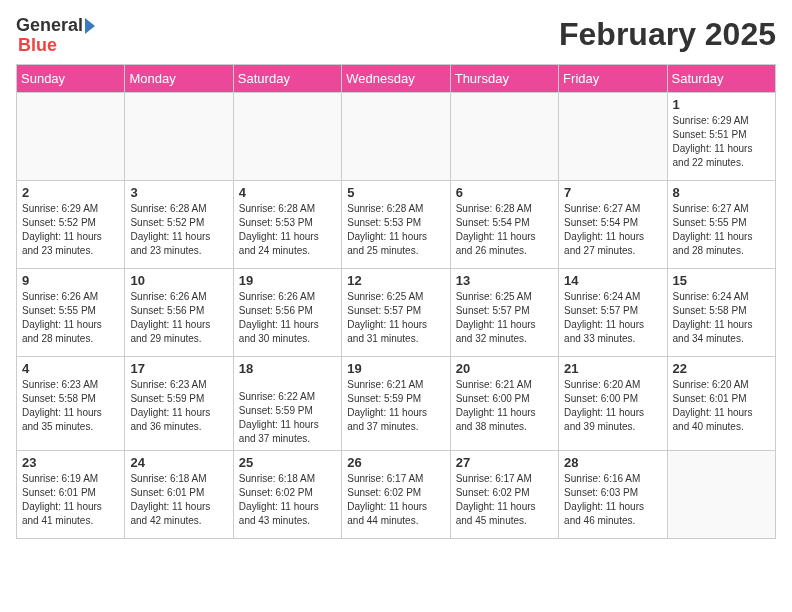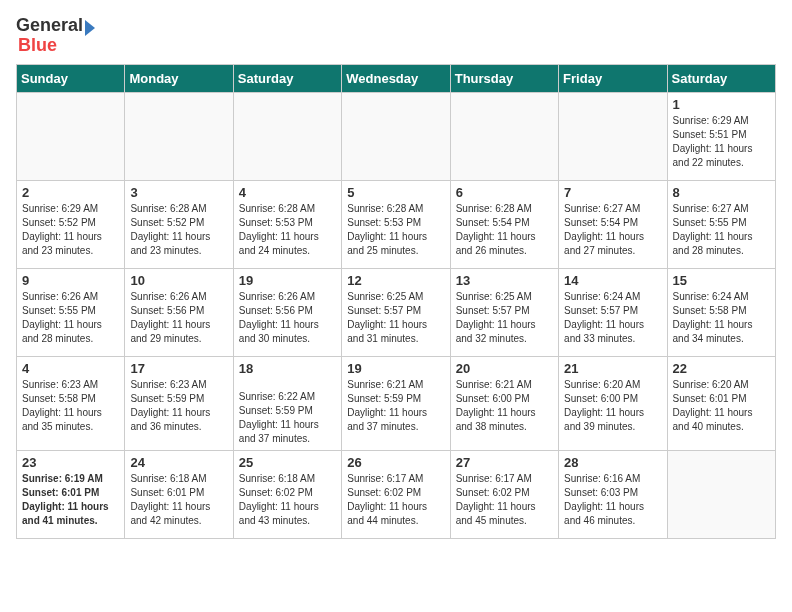--- a/index.html
+++ b/index.html
@@ -44,24 +44,24 @@
     .location {
       font-size: 15px;
       color: #555;
     }
     .calendar {
       width: 100%;
       border-collapse: collapse;
       table-layout: fixed;
     }
     .calendar th {
-      background: #0f766e;
+      background: #ec4899;
       color: #fff;
       font-size: 13px;
-      font-weight: bold;
+      font-weight: normal;
       padding: 6px 4px;
       text-align: left;
       border: 1px solid #ccc;
     }
     .calendar td {
       vertical-align: top;
       border: 1px solid #ccc;
       padding: 4px 5px;
       height: 88px;
       font-size: 10.5px;
@@ -82,30 +82,31 @@
       line-height: 1.4;
       color: #333;
     }
   </style>
 </head>
 <body>
 
 <div class="header">
   <div class="logo">
     <div>
-      <div style="display:flex;align-items:flex-end;">
+      <div style="display:flex;align-items:flex-start;">
         <span class="logo-text logo-general">General</span>
         <div class="logo-arrow"></div>
       </div>
       <div style="margin-left:2px;">
         <span class="logo-text logo-blue">Blue</span>
       </div>
     </div>
   </div>
   <div class="title-block">
+    <div class="month-title">February 2025</div>
   </div>
 </div>
 
 <table class="calendar">
   <thead>
     <tr>
     <th>Sunday</th>
         <th>Monday</th>
         <th>Saturday</th>
         <th>Wednesday</th>
@@ -279,21 +280,21 @@
           <span class="day-num">22</span>
           <div class="day-info" style="white-space: pre-line;">Sunrise: 6:20 AM
 Sunset: 6:01 PM
 Daylight: 11 hours
 and 40 minutes.</div>
         </td>
       </tr>
       <tr>
         <td>
           <span class="day-num">23</span>
-          <div class="day-info" style="white-space: pre-line; font-weight: bold;">Sunrise: 6:19 AM
+          <div class="day-info" style="white-space: pre-line;">Sunrise: 6:19 AM
 Sunset: 6:01 PM
 Daylight: 11 hours
 and 41 minutes.</div>
         </td>
         <td>
           <span class="day-num">24</span>
           <div class="day-info" style="white-space: pre-line;">Sunrise: 6:18 AM
 Sunset: 6:01 PM
 Daylight: 11 hours
 and 42 minutes.</div>

